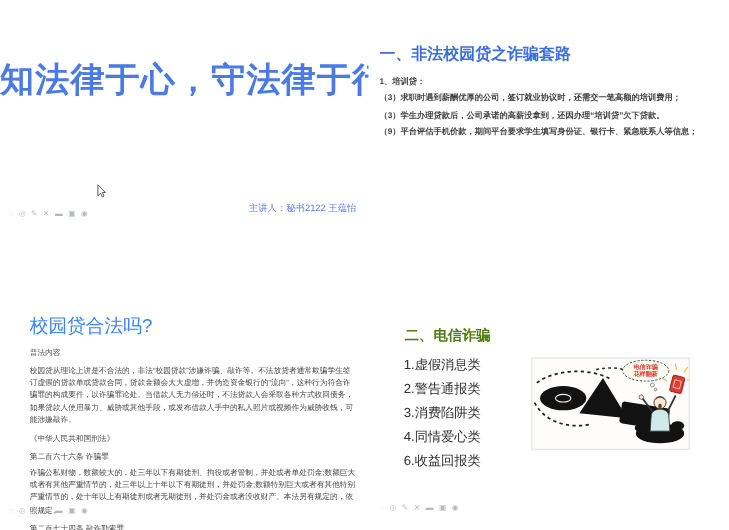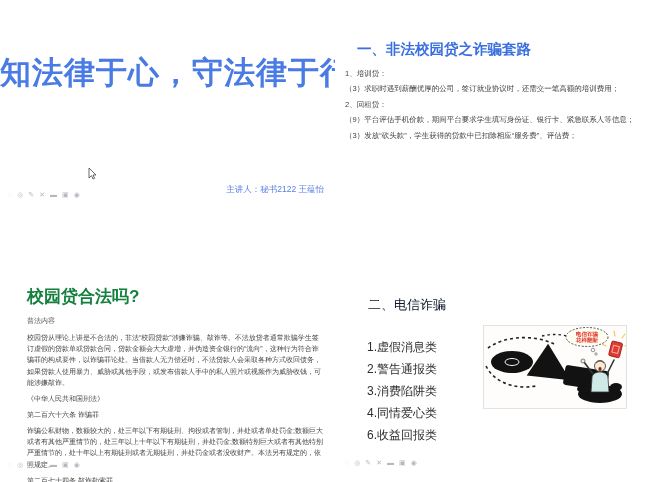--- a/index.html
+++ b/index.html
@@ -16,35 +16,35 @@
   
   .toolbar{position:absolute;display:flex;gap:5px;align-items:center;}
   .toolbar .tb-icon{font-size:7px;line-height:7px;color:#b4b8bf;cursor:pointer;}
   .toolbar .tb-icon:first-child{color:#d3d6da;}
   #tb-cover{left:8px;top:191px;}
   #tb-legal{left:8px;top:220px;}
   #tb-tele{left:10px;top:218px;}
 
   
   #fraud{left:335px;top:0;width:328px;height:241px;}
-  .fraud-title{margin:40px 0 9px 22px;font-size:14.5px;font-weight:bold;color:#3a6fe0;}
+  .fraud-title{margin:40px 0 9px 10px;font-size:14.5px;font-weight:bold;color:#3a6fe0;}
   .fraud-lines{margin-left:10px;width:313px;}
-  .fraud-lines .line{font-size:7.5px;color:#3f3f3f;line-height:1.5;margin-bottom:4.2px;}
+  .fraud-lines .line{font-size:7.5px;color:#3f3f3f;line-height:1.5;margin-bottom:4.2px;font-weight:bold;}
 
   
   #legality{left:0;top:241px;width:331px;height:241px;}
-  .legal-title{margin:44px 0 8px 27px;font-size:17px;font-weight:bold;color:#15803d;}
+  .legal-title{margin:44px 0 8px 27px;font-size:17px;font-weight:normal;color:#3b82f6;}
   .legal-blocks{margin-left:27px;width:296px;}
   .legal-blocks .label{font-size:7px;color:#555;margin-bottom:6px;}
   .legal-blocks .article{font-size:7px;color:#474747;margin:6px 0 5px;}
   .legal-blocks .para{font-size:7px;color:#474747;line-height:1.6;margin-bottom:5px;}
 
   
   #telecom{left:335px;top:241px;width:328px;height:241px;}
-  .tele-title{margin:55px 0 22px 33px;font-size:13px;font-weight:normal;color:#0f172a;}
+  .tele-title{margin:55px 0 6px 33px;font-size:13px;font-weight:bold;color:#4d7c0f;}
   .tele-items{margin-left:32px;}
   .tele-items .item{font-size:12px;color:#2e2e2e;line-height:22px;}
   .illustration{position:absolute;left:148px;top:84px;width:142px;height:82px;
     border:1px solid #e2e2e2;background:#fffdfb;}
 
   .cursor{position:absolute;left:88px;top:167px;width:9px;height:13px;}
 </style>
 </head>
 <body>
 
@@ -65,23 +65,22 @@
     <svg class="cursor" viewBox="0 0 9 13">
       <path d="M1,1 L1,11 L3.5,8.6 L5,12 L6.6,11.3 L5.1,8 L8,8 Z" fill="#ffffff" stroke="#444" stroke-width="0.8"></path>
     </svg>
   </div>
 
   <div class="page" id="fraud">
     <div class="fraud-title">一、非法校园贷之诈骗套路</div>
     <div class="fraud-lines">
         <div class="line">1、培训贷：</div>
         <div class="line">（3）求职时遇到薪酬优厚的公司，签订就业协议时，还需交一笔高额的培训费用；</div>
-        <div class="line">2、回租贷：</div>
+        <div class="line">（3）学生办理贷款后，公司承诺的高薪没拿到，还因办理“培训贷”欠下贷款。</div>
         <div class="line">（9）平台评估手机价款，期间平台要求学生填写身份证、银行卡、紧急联系人等信息；</div>
-        <div class="line">（3）发放“砍头款”，学生获得的贷款中已扣除相应“服务费”、评估费；</div>
       </div>
   </div>
 
   <div class="page" id="legality">
     <div class="legal-title">校园贷合法吗?</div>
     <div class="legal-blocks">
         <div class="label">普法内容</div>
         <div class="para">校园贷从理论上讲是不合法的，非法“校园贷款”涉嫌诈骗、敲诈等。不法放贷者通常欺骗学生签订虚假的贷款单或贷款合同，贷款金额会大大虚增，并伪造资金银行的“流向”，这种行为符合诈骗罪的构成要件，以诈骗罪论处。当借款人无力偿还时，不法贷款人会采取各种方式收回债务，如果贷款人使用暴力、威胁或其他手段，或发布借款人手中的私人照片或视频作为威胁收钱，可能涉嫌敲诈。</div>
         <div class="article">《中华人民共和国刑法》</div>
         <div class="article">第二百六十六条 诈骗罪</div>

